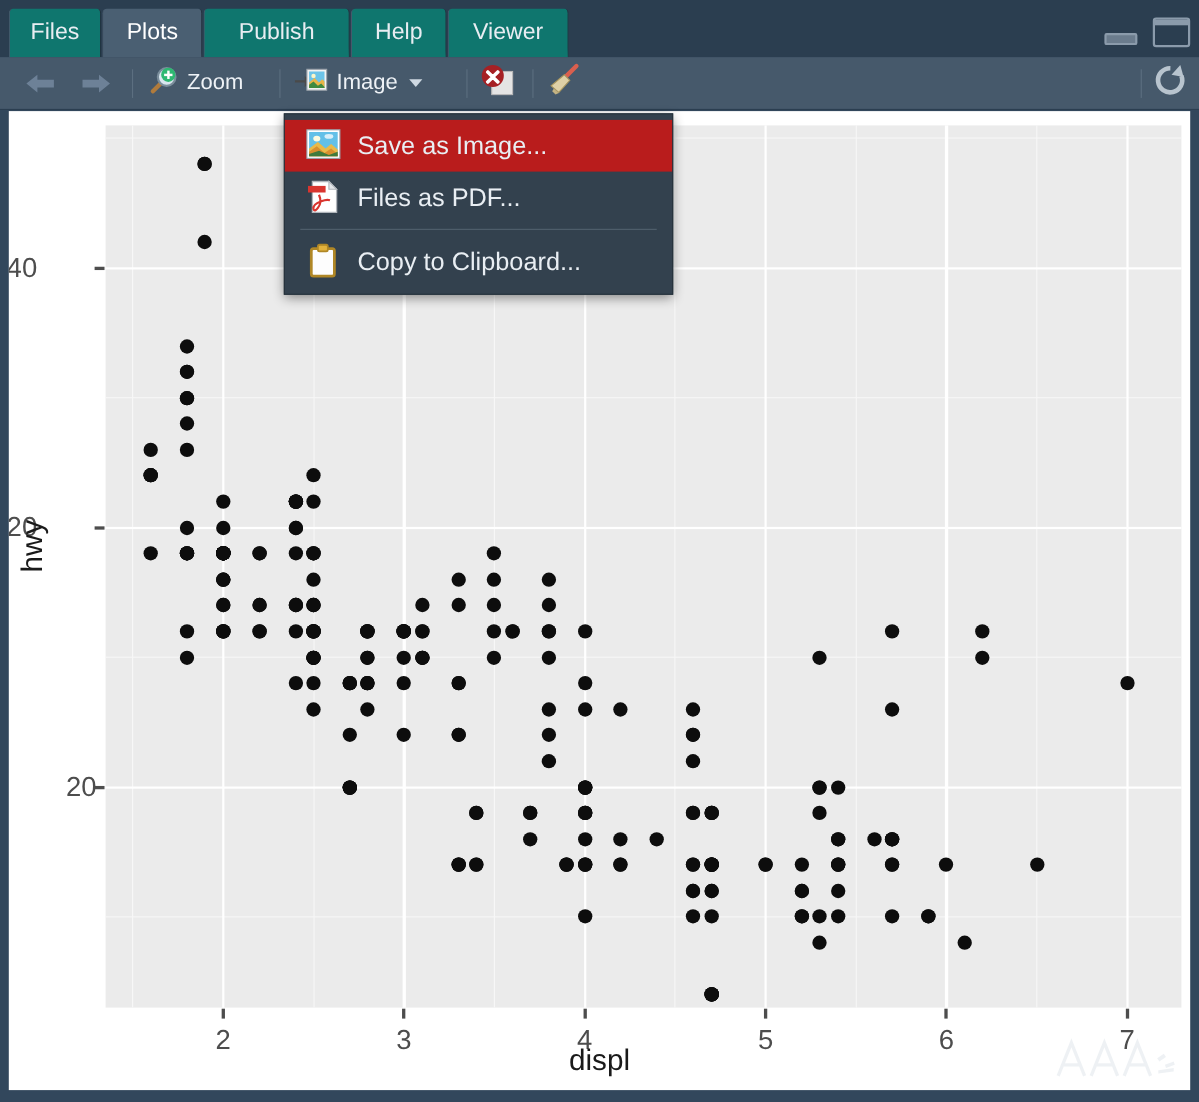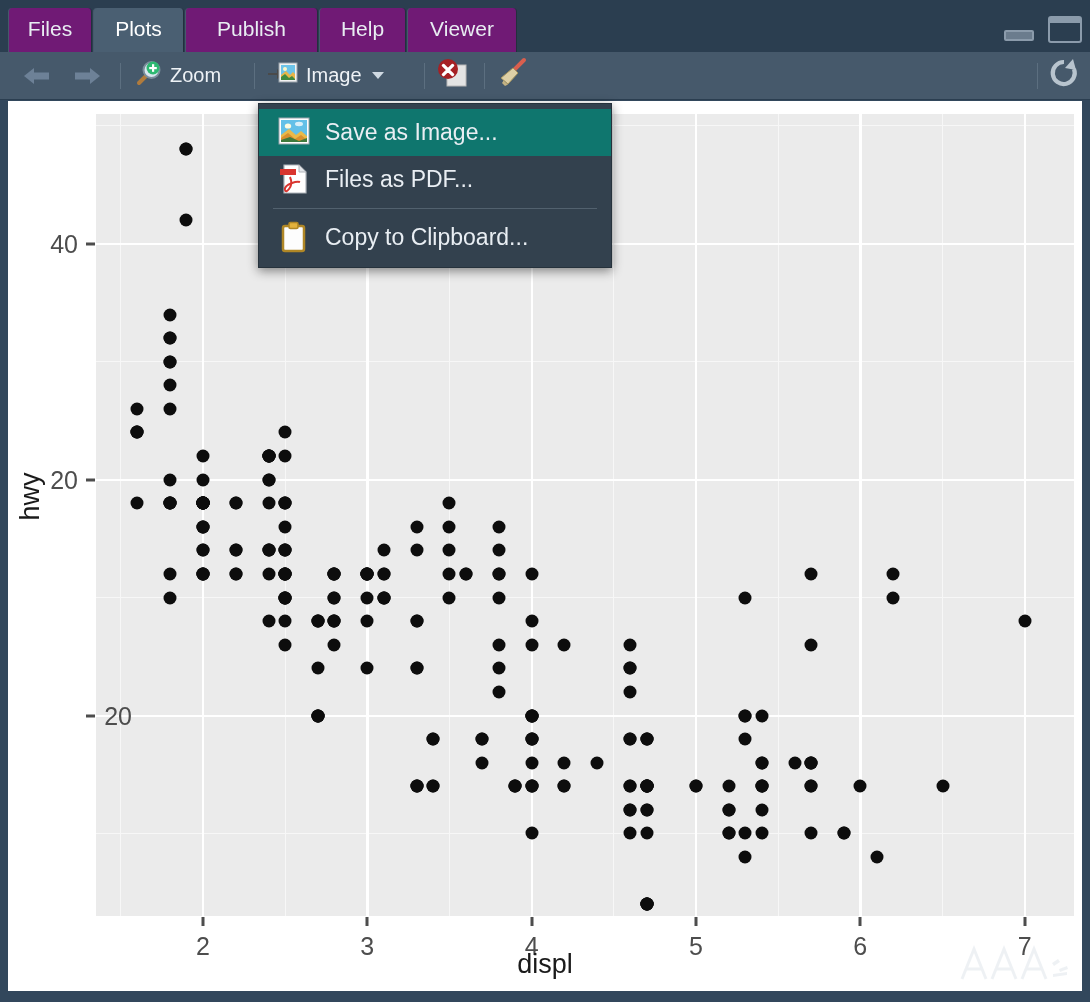--- a/index.html
+++ b/index.html
@@ -28,21 +28,21 @@
   #tabbar {
     position: absolute;
     left: 0; top: 0;
     width: 1090px; height: 52px;
     background: #2b3e50;
   }
   .tab {
     position: absolute;
     top: 8px;
     height: 44px;
-    background: #701a75;
+    background: #0f766e;
     border-top-left-radius: 4px;
     border-top-right-radius: 4px;
     color: #e8edf2;
     font-size: 21px;
     line-height: 42px;
     text-align: center;
     box-sizing: border-box;
     border-left: 1px solid #46596b;
     border-right: 1px solid #22303d;
     cursor: default;
@@ -144,21 +144,21 @@
     width: 13px; height: 13px;
     border-radius: 50%;
     background: #0d0d0d;
     transform: translate(-50%, -50%);
   }
 
   .ytick-label {
     position: absolute;
     right: 0;
     width: 72px;
-    text-align: right;
+    text-align: left;
     color: #4d4d4d;
     font-size: 25px;
     transform: translateY(-50%);
     user-select: none;
   }
   .ytick-mark {
     position: absolute;
     width: 9px; height: 3px;
     background: #4d4d4d;
     transform: translateY(-50%);
@@ -221,21 +221,21 @@
     position: relative;
     height: 47px;
     display: flex;
     align-items: center;
     padding-left: 18px;
     color: #e9eef3;
     font-size: 23px;
     cursor: default;
     user-select: none;
   }
-  .mi.hl { background: #0f766e; }
+  .mi.hl { background: #b91c1c; }
   .mi-icon {
     width: 34px; height: 34px;
     margin-right: 14px;
     position: relative;
     flex: 0 0 34px;
   }
   .mi-sep {
     height: 1px;
     background: #52616e;
     margin: 5px 14px 5px 14px;

